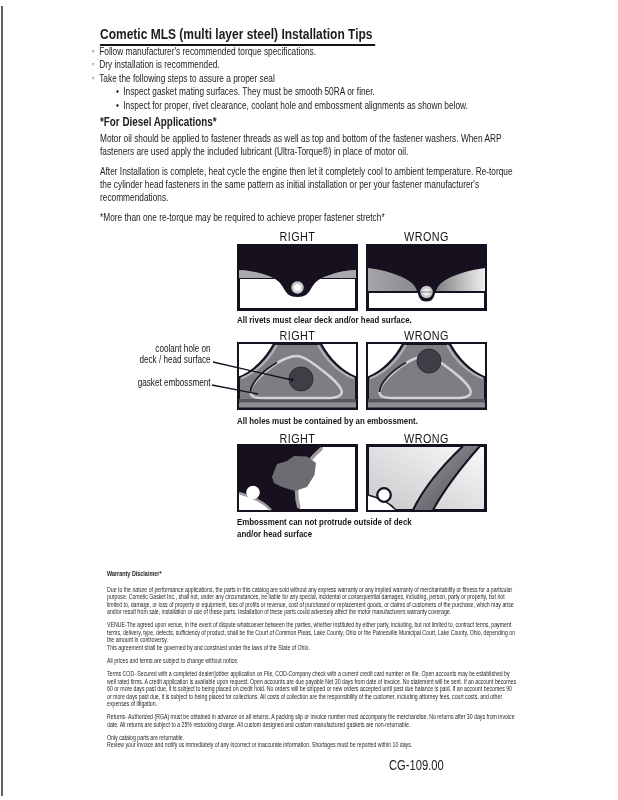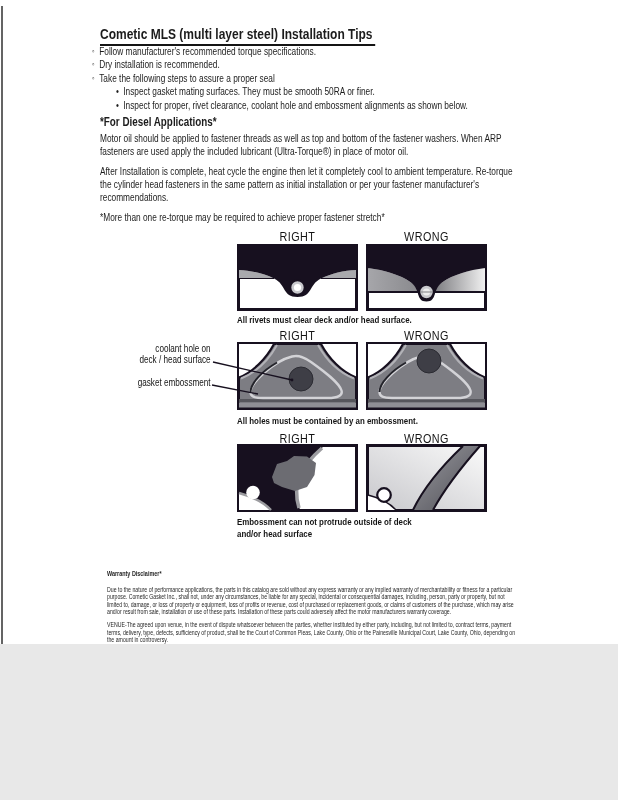--- a/index.html
+++ b/index.html
@@ -1,17 +1,17 @@
 <!DOCTYPE html>
 <html><head>
 <meta charset="utf-8">
 <style>
   html,body{margin:0;padding:0;background:#e8e8e8;}
   .page{
-    position:relative;width:618px;height:644px;background:#ffffff;overflow:hidden;
+    position:relative;width:618px;height:800px;background:#ffffff;overflow:hidden;
     font-family:"Liberation Sans","DejaVu Sans",sans-serif;color:#1c1c1c;margin:0 auto;
   }
   .abs{position:absolute;}
   
   .cx{transform:scaleX(0.8);transform-origin:0 0;}
   .pre{white-space:pre-line;}
 
   .page-edge{left:1px;top:6px;width:2px;height:790px;background:#3d3d3d;opacity:.8;}
 
   .title{

